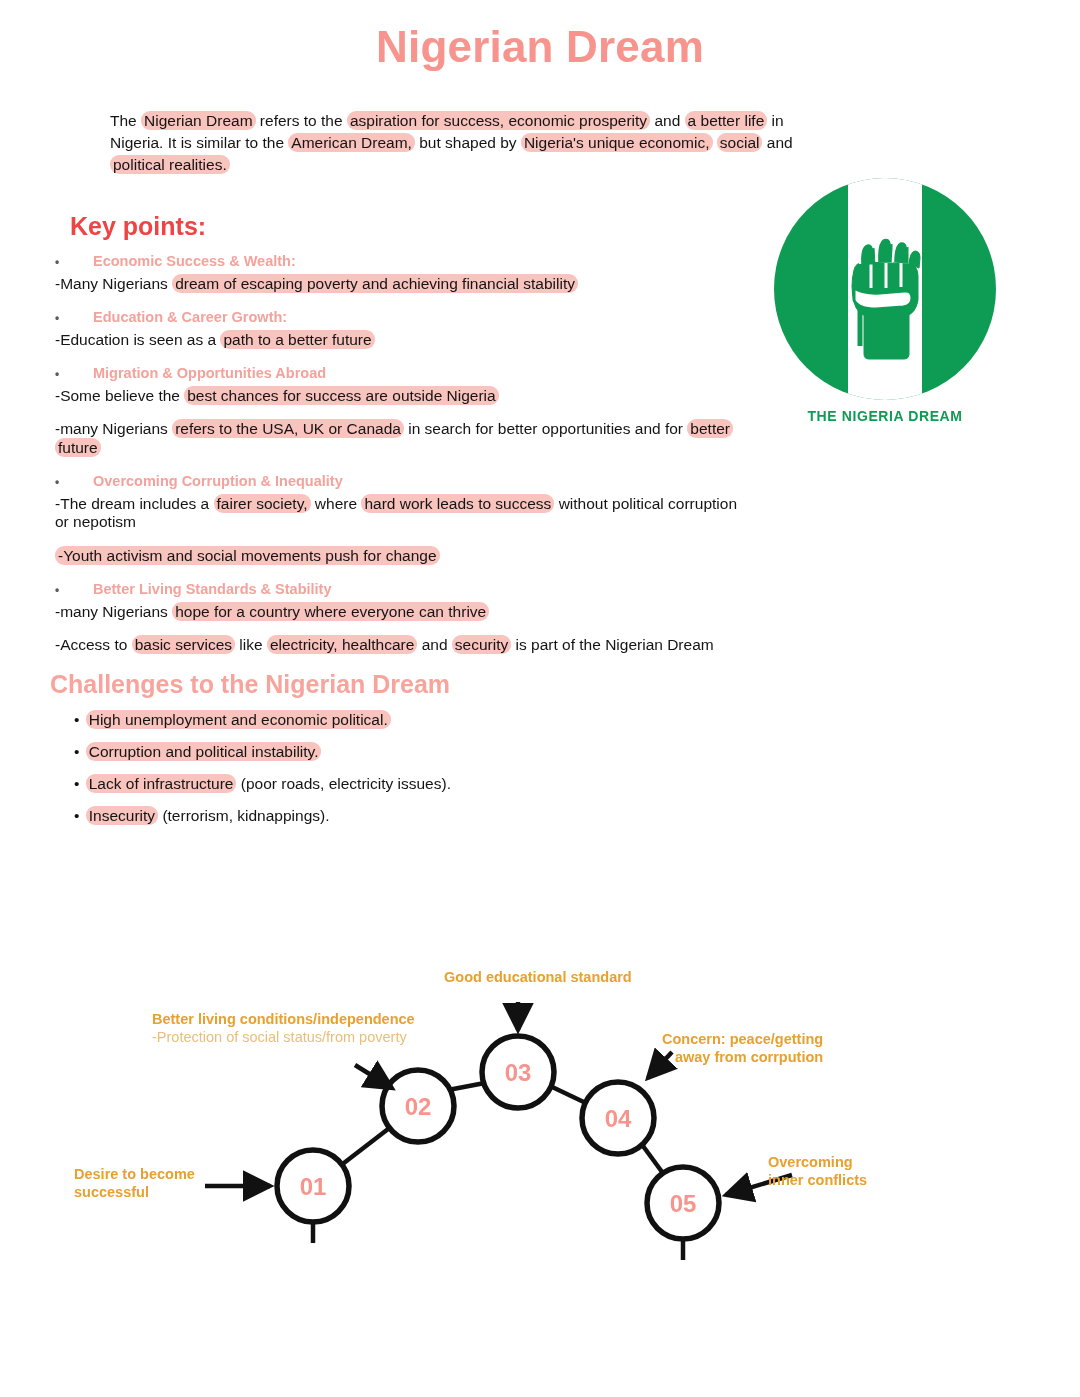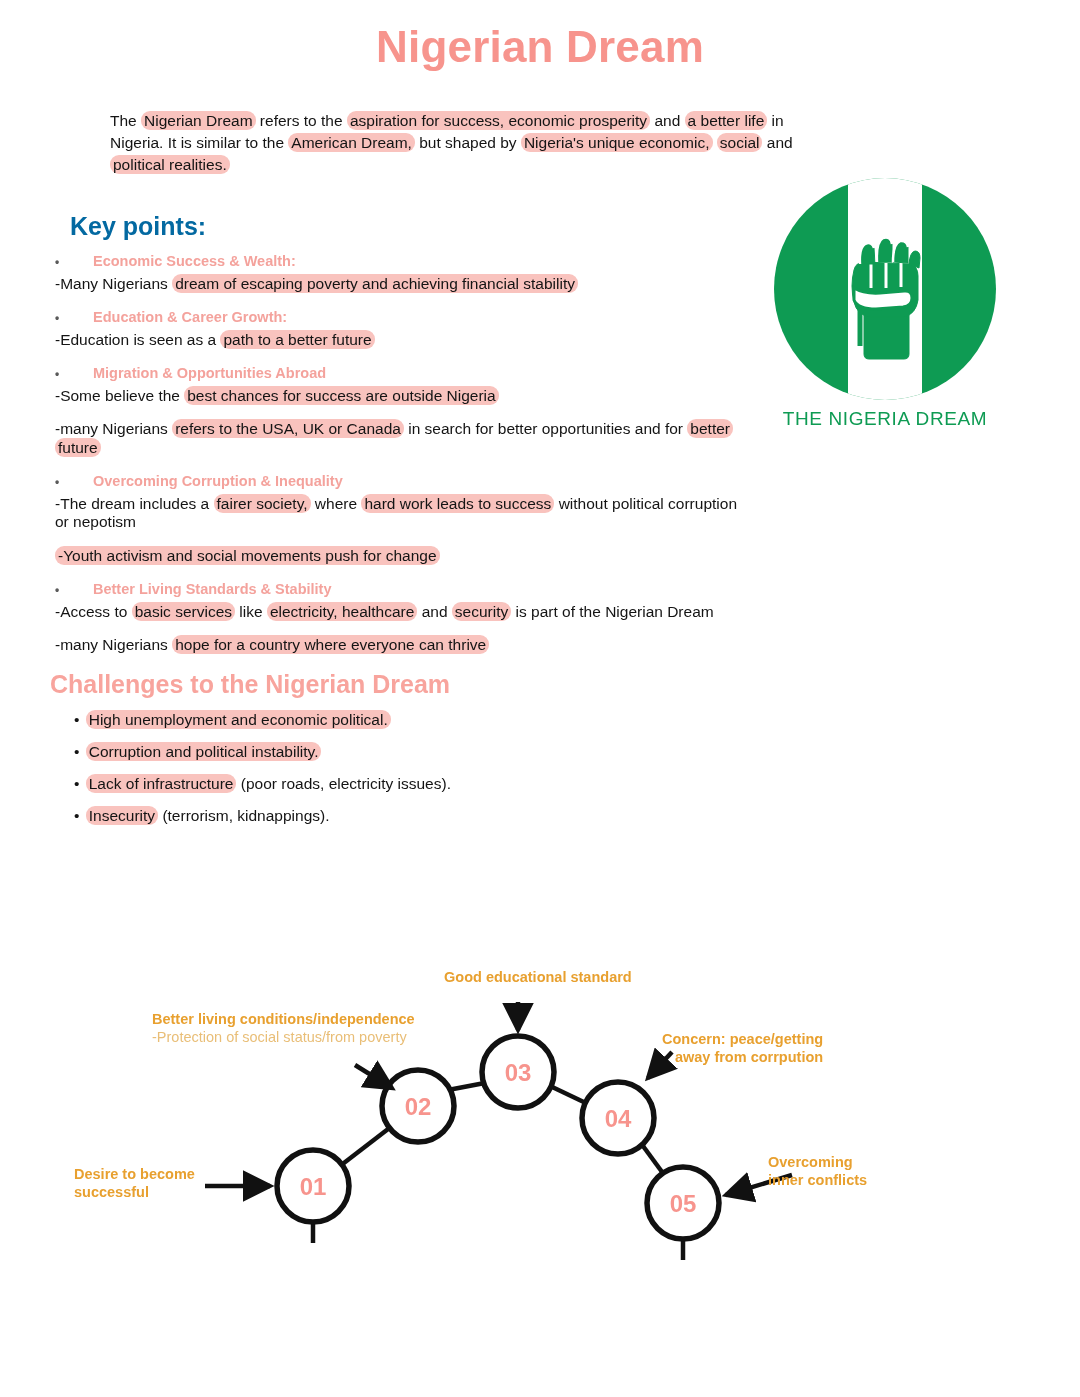--- a/index.html
+++ b/index.html
@@ -49,21 +49,21 @@
     -webkit-box-decoration-break: clone;
   }
 
   
   .keypoints-head {
     position: absolute;
     top: 212px;
     left: 70px;
     font-size: 25px;
     font-weight: bold;
-    color: #0369a1;
+    color: #ef4444;
   }
   .keypoints {
     position: absolute;
     top: 252px;
     left: 55px;
     width: 690px;
     font-size: 15.5px;
     line-height: 18.5px;
   }
   .kp-block { margin-bottom: 13px; }
@@ -114,22 +114,22 @@
     background: #ffffff;
   }
   .logo-fist {
     position: absolute;
     left: 50%;
     top: 50%;
     transform: translate(-50%, -50%);
   }
   .logo-caption {
     margin-top: 8px;
-    font-size: 19px;
-    font-weight: normal;
+    font-size: 14px;
+    font-weight: bold;
     color: #0E9B53;
     letter-spacing: 0.6px;
   }
 
   
   .challenges-head {
     position: absolute;
     top: 670px;
     left: 50px;
     font-size: 25px;
@@ -221,22 +221,22 @@
         <span>Overcoming Corruption &amp; Inequality</span>
       </div>
       <div class="kp-line"><span>-The dream includes a </span><span class="hl">fairer society,</span><span> where </span><span class="hl">hard work leads to success</span><span> without political corruption or nepotism</span></div>
       <div class="kp-line"><span class="hl">-Youth activism and social movements push for change</span></div>
     </div>
     <div class="kp-block">
       <div class="kp-head">
         <span class="kp-bullet">•</span>
         <span>Better Living Standards &amp; Stability</span>
       </div>
+      <div class="kp-line"><span>-many Nigerians </span><span class="hl">hope for a country where everyone can thrive</span></div>
       <div class="kp-line"><span>-Access to </span><span class="hl">basic services</span><span> like </span><span class="hl">electricity, healthcare</span><span> and </span><span class="hl">security</span><span> is part of the Nigerian Dream</span></div>
-      <div class="kp-line"><span>-many Nigerians </span><span class="hl">hope for a country where everyone can thrive</span></div>
     </div>
   </div>
 
 <div class="logo-wrap">
   <div class="logo-circle">
     <div class="logo-stripe-white"></div>
     <svg class="logo-fist" width="110" height="150" viewBox="0 0 110 150">
       <g fill="#0E9B53" stroke="#0E9B53" stroke-width="1">
 
         <path d="M34 96 L34 140 Q34 145 39 145 L74 145 Q79 145 79 140 L79 96 Z"></path>

